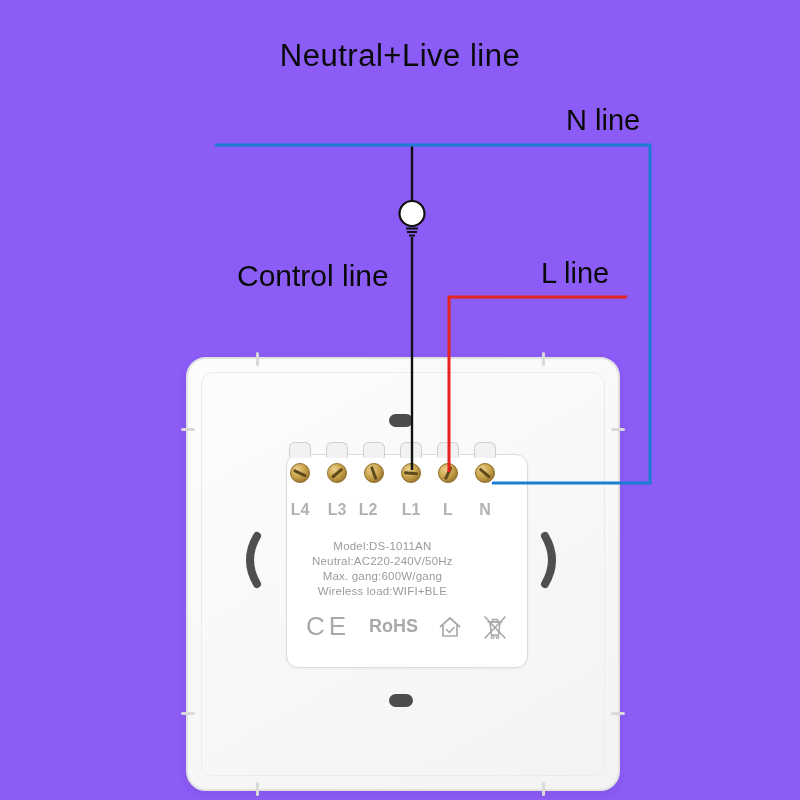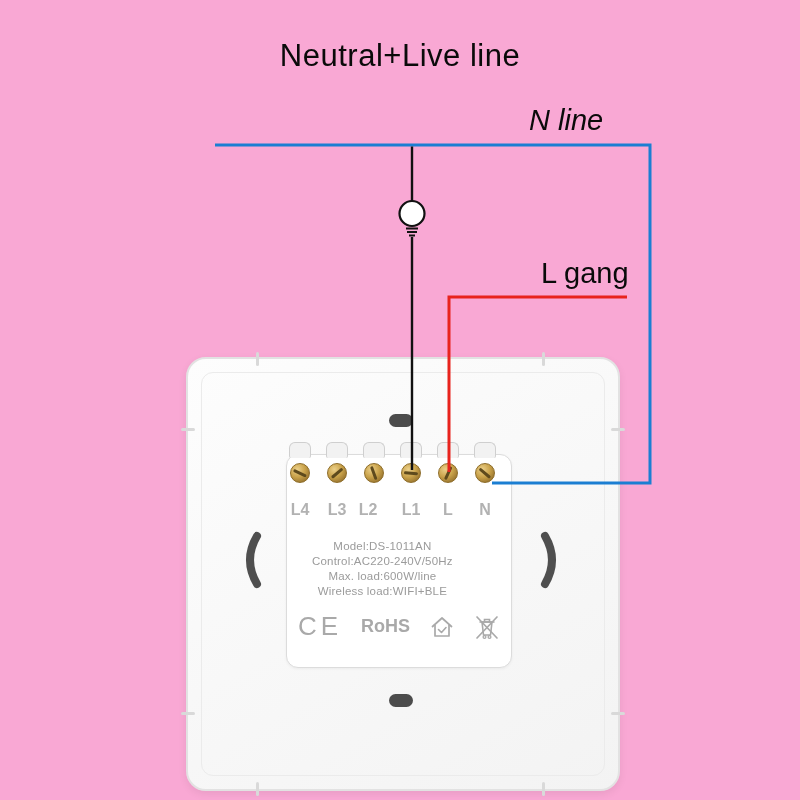--- a/index.html
+++ b/index.html
@@ -1,38 +1,38 @@
 <!DOCTYPE html>
 <html><head>
 <meta charset="utf-8">
 <style>
   html,body{margin:0;padding:0;background:#fff;}
-  .stage{position:relative;width:800px;height:800px;background:#f9a8d4;font-family:"Liberation Sans",sans-serif;overflow:hidden;}
+  .stage{position:relative;width:800px;height:800px;background:#8b5cf6;font-family:"Liberation Sans",sans-serif;overflow:hidden;}
 
   .title{position:absolute;top:38px;left:0;width:100%;text-align:center;font-size:31px;font-weight:500;color:#0a0a0a;letter-spacing:.5px;}
   .lbl{position:absolute;color:#0a0a0a;font-weight:500;white-space:nowrap;}
-  .n-lbl{left:529px;top:104px;font-size:29px;font-style:italic;}
+  .n-lbl{left:566px;top:104px;font-size:29px;}
   .ctrl-lbl{left:237px;top:259px;font-size:30px;}
   .l-lbl{left:541px;top:257px;font-size:29px;}
 
   
   .panel{position:absolute;left:186px;top:357px;width:430px;height:430px;border-radius:20px;
          background:linear-gradient(150deg,#fdfdfd,#f3f3f3);border:2px solid #e2e2e2;
          box-shadow:0 3px 8px rgba(0,0,0,.07);}
   .inner{position:absolute;left:13px;top:13px;right:13px;bottom:13px;border:1.5px solid #ebebeb;border-radius:12px;}
   .tick{position:absolute;background:#d9d9d9;border-radius:2px;}
   .tick.v{width:3px;height:14px;}
   .tick.h{width:14px;height:3px;}
   .oval{position:absolute;left:201px;width:24px;height:13px;border-radius:7px;background:#4c4c4c;}
   .oval.top{top:55px;}
   .oval.bottom{top:335px;}
 
   
   .module{position:absolute;left:98px;top:95px;width:224px;height:212px;background:#ffffff;
-          border:1.5px solid #dcdcdc;border-radius:12px;box-shadow:0 1px 3px rgba(0,0,0,.05);}
+          border:1.5px solid #dcdcdc;border-radius:12px;box-shadow:0 1px 3px rgba(0,0,0,.05);padding-left:16px;}
   .notch{position:absolute;top:-13px;width:22px;height:16px;background:#f2f2f2;
          border:1.5px solid #cfcfcf;border-bottom:none;border-radius:6px 6px 2px 2px;box-sizing:border-box;}
   .screw{position:absolute;top:8px;width:20px;height:20px;border-radius:50%;
          background:radial-gradient(circle at 35% 30%,#ecd08a 0%,#c9a24a 45%,#9a7630 80%,#876324 100%);
          border:1px solid #8d6c28;box-sizing:border-box;}
   .slot{position:absolute;left:50%;top:50%;width:14px;height:2.5px;background:#5e4a1d;border-radius:2px;}
   .tlabel{position:absolute;top:46px;width:30px;text-align:center;font-size:16px;font-weight:700;color:#b2b2b2;}
   .specs{position:absolute;left:25px;top:84px;font-size:11.5px;line-height:15px;color:#9b9b9b;letter-spacing:.2px;white-space:nowrap;text-align:center;}
   .certs{position:absolute;left:0;right:0;top:156px;display:flex;align-items:center;justify-content:center;gap:19px;color:#a9a9a9;}
   .ce{font-size:26px;font-weight:500;letter-spacing:4px;}
@@ -41,21 +41,22 @@
 
   .overlay{position:absolute;left:0;top:0;width:800px;height:800px;pointer-events:none;}
 </style>
 </head>
 <body>
 
 <div class="stage">
 
   <div class="title">Neutral+Live line</div>
   <div class="lbl n-lbl">N line</div>
-  <div class="lbl l-lbl">L gang</div>
+  <div class="lbl ctrl-lbl">Control line</div>
+  <div class="lbl l-lbl">L line</div>
 
   <div class="panel">
     <div class="inner"></div>
 
     <div class="tick v" style="left:68px;top:-7px;"></div>
     <div class="tick v" style="left:354px;top:-7px;"></div>
     <div class="tick v" style="left:68px;bottom:-7px;"></div>
     <div class="tick v" style="left:354px;bottom:-7px;"></div>
     <div class="tick h" style="left:-7px;top:69px;"></div>
     <div class="tick h" style="left:-7px;top:353px;"></div>
@@ -95,22 +96,22 @@
 
       <span class="tlabel" style="left:-2px;">L4</span>
       <span class="tlabel" style="left:35px;">L3</span>
       <span class="tlabel" style="left:66px;">L2</span>
       <span class="tlabel" style="left:109px;">L1</span>
       <span class="tlabel" style="left:146px;">L</span>
       <span class="tlabel" style="left:183px;">N</span>
 
       <div class="specs">
         <div>Model:DS-1011AN</div>
-        <div>Control:AC220-240V/50Hz</div>
-        <div>Max. load:600W/line</div>
+        <div>Neutral:AC220-240V/50Hz</div>
+        <div>Max. gang:600W/gang</div>
         <div>Wireless load:WIFI+BLE</div>
       </div>
 
       <div class="certs">
         <span class="ce">CE</span>
         <span class="rohs">RoHS</span>
         <svg class="cicon" width="26" height="24" viewBox="0 0 26 24">
           <path d="M3 12 L13 3 L23 12" fill="none" stroke="#a9a9a9" stroke-width="1.7" stroke-linejoin="round"></path>
           <path d="M6 10 V21 H20 V10" fill="none" stroke="#a9a9a9" stroke-width="1.7" stroke-linejoin="round"></path>
           <path d="M9.5 14.5 l3 3 l4.5-5" fill="none" stroke="#a9a9a9" stroke-width="1.6" stroke-linecap="round" stroke-linejoin="round"></path>

